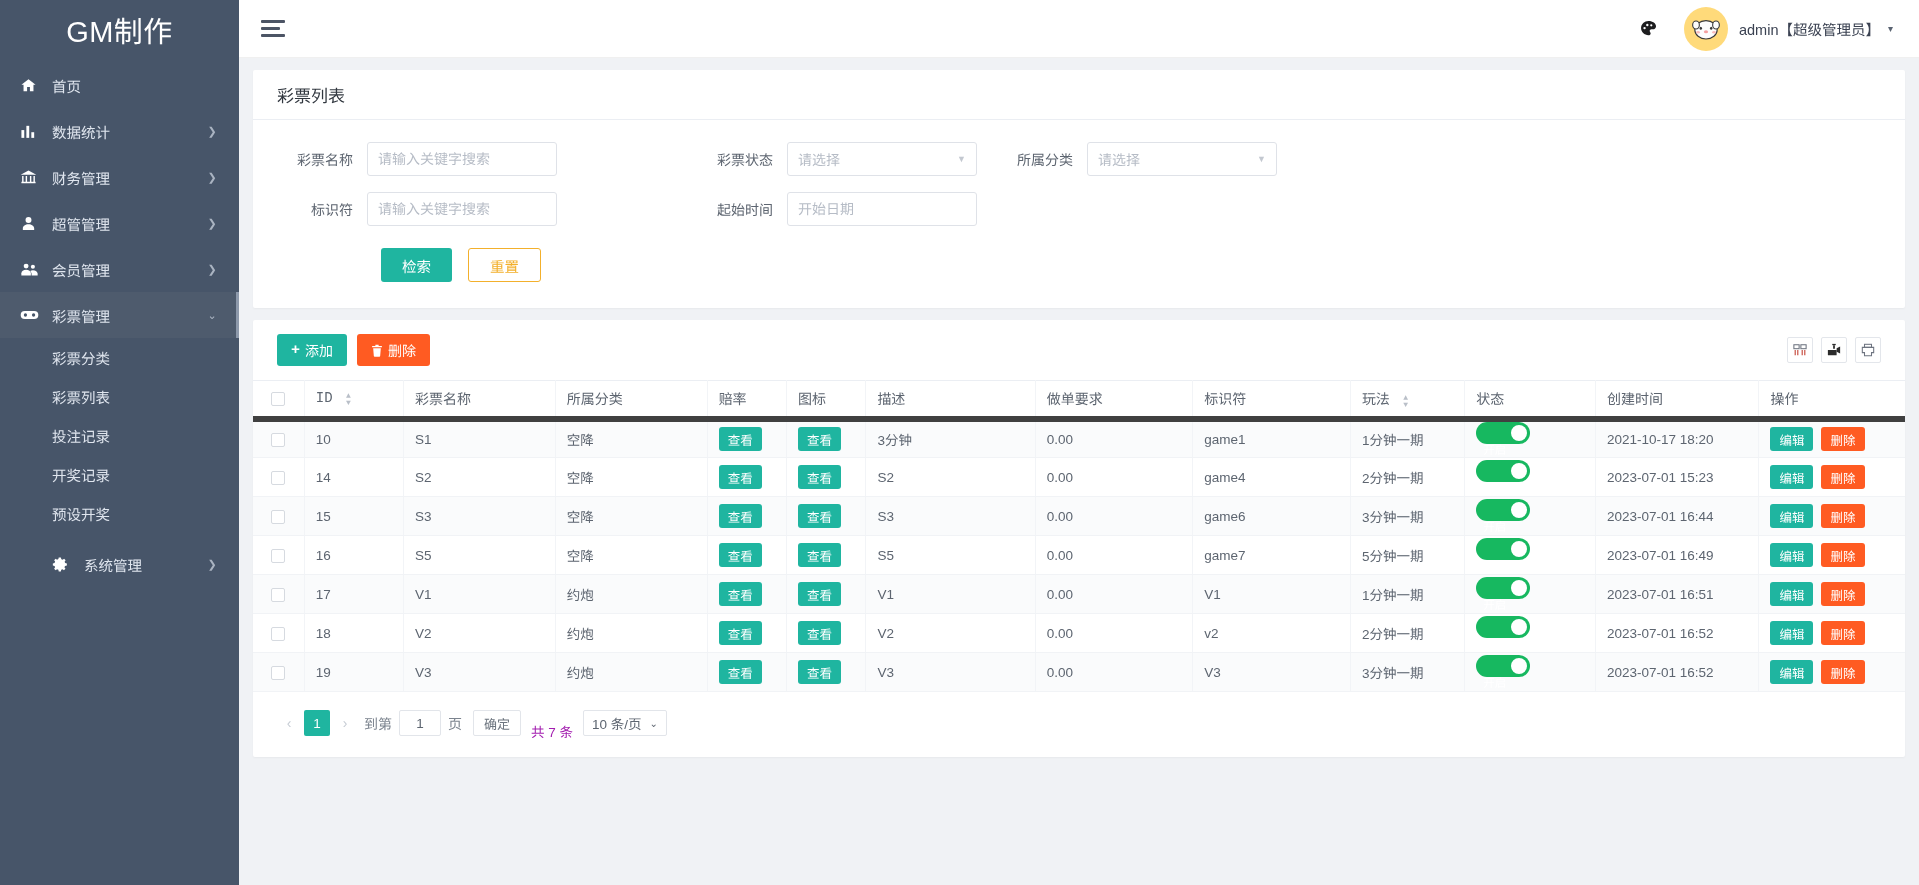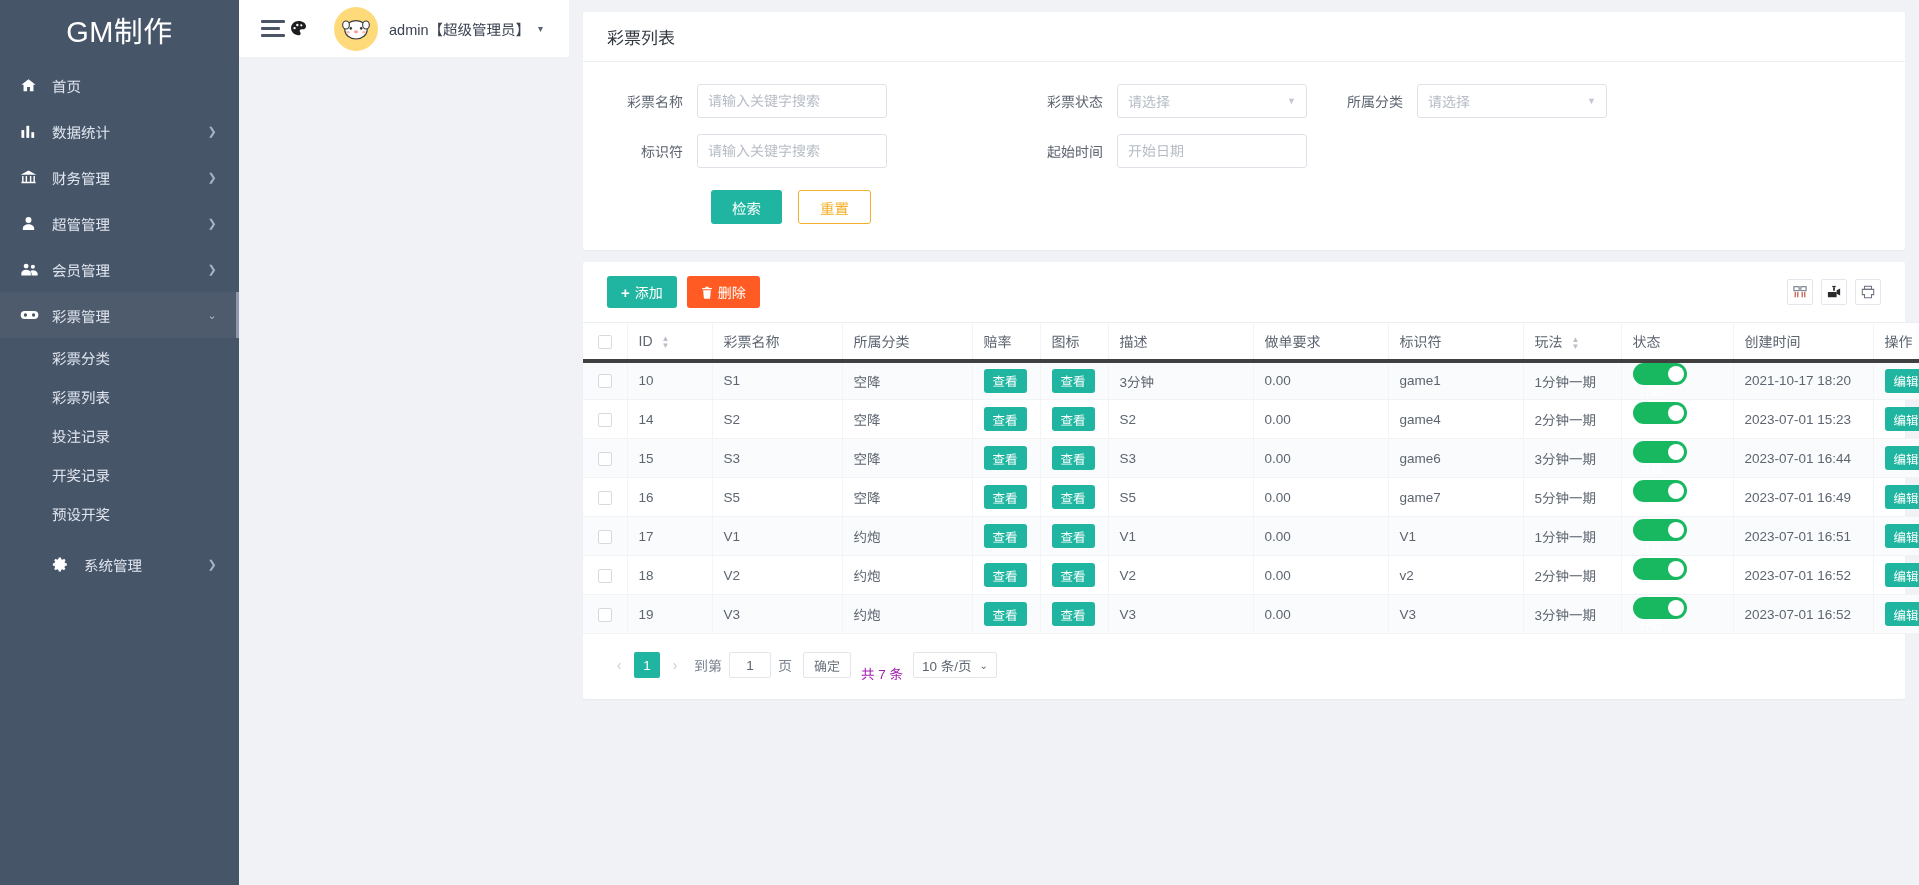--- a/index.html
+++ b/index.html
@@ -54,21 +54,21 @@
     padding-left: 52px; font-size: 14.5px; color: #dfe5ee;
     cursor: pointer; white-space: nowrap;
   }
   .copyright {
     padding: 22px 28px 24px 26px;
     font-size: 12.5px; line-height: 1.75; color: #ccd4e0;
     white-space: pre-line;
   }
 
   
-  .main { flex: 1 1 auto; display: flex; flex-direction: row; min-width: 0; background: #f0f2f5; }
+  .main { flex: 1 1 auto; display: flex; flex-direction: column; min-width: 0; background: #f0f2f5; }
 
   .topbar {
     height: 58px; flex: 0 0 58px; background: #fff;
     display: flex; align-items: center; padding: 0 26px 0 20px;
     border-bottom: 1px solid #f0f0f0;
   }
   .hamburger { width: 30px; cursor: pointer; padding: 4px 2px; }
   .hamburger span {
     display: block; height: 3px; background: #4c5565;
     border-radius: 1px; margin: 4px 0;
@@ -118,21 +118,21 @@
   .inp::placeholder { color: #b6bcc6; }
   .sel {
     width: 190px; height: 34px; border: 1px solid #dfe2e8; border-radius: 3px;
     display: flex; align-items: center; padding: 0 10px;
     font-size: 14px; color: #b6bcc6; background: #fff; cursor: pointer;
   }
   .sel-arrow { margin-left: auto; color: #c3c8d0; font-size: 9px; }
   .btn-row { display: flex; align-items: center; padding: 6px 0 14px 104px; }
   .btn {
     height: 34px; padding: 0 21px; border-radius: 3px; border: none;
-    font-size: 14.5px; cursor: pointer; font-family: Liberation Sans, sans-serif;
+    font-size: 14.5px; cursor: pointer; font-family: Liberation Mono, monospace;
     display: inline-flex; align-items: center; justify-content: center;
   }
   .btn-teal { background: #1fb5a0; color: #fff; }
   .btn-reset {
     background: #fff; color: #f3b02c; border: 1px solid #f3b02c; margin-left: 16px;
   }
 
   
   .table-card { margin-top: 12px; }
   .table-toolbar {
@@ -145,23 +145,23 @@
   .tool-icons { margin-left: auto; display: flex; gap: 8px; }
   .tool-icon {
     width: 26px; height: 26px; border: 1px solid #e3e6eb; border-radius: 2px;
     display: flex; align-items: center; justify-content: center; cursor: pointer;
     background: #fff;
   }
 
   table.grid { width: 100%; border-collapse: collapse; table-layout: fixed; }
   table.grid th {
     height: 38px; background: #fff; border-top: 1px solid #ebeef3;
-    border-bottom: 4px solid #404040; border-right: 1px solid #f2f4f7;
+    border-bottom: 6px solid #404040; border-right: 1px solid #f2f4f7;
     font-size: 14px; color: #5d6570; font-weight: 400; text-align: left;
-    padding: 0 11px; white-space: nowrap;
+    padding: 0 11px; white-space: nowrap; font-family: Liberation Mono, monospace;
   }
   table.grid td {
     height: 39px; border-bottom: 1px solid #f1f3f6; border-right: 1px solid #f2f4f7;
     font-size: 13.5px; color: #5d6570; padding: 0 11px; white-space: nowrap;
   }
   table.grid tr.zebra td { background: #fafbfc; }
   table.grid th:first-child, table.grid td:first-child { text-align: center; padding: 0; }
   table.grid th:last-child, table.grid td:last-child { border-right: none; }
   .sorter { display: inline-flex; flex-direction: column; margin-left: 5px; vertical-align: middle; line-height: 0; }
   .sorter i { font-style: normal; font-size: 8px; color: #b9bfc8; line-height: 7px; }

